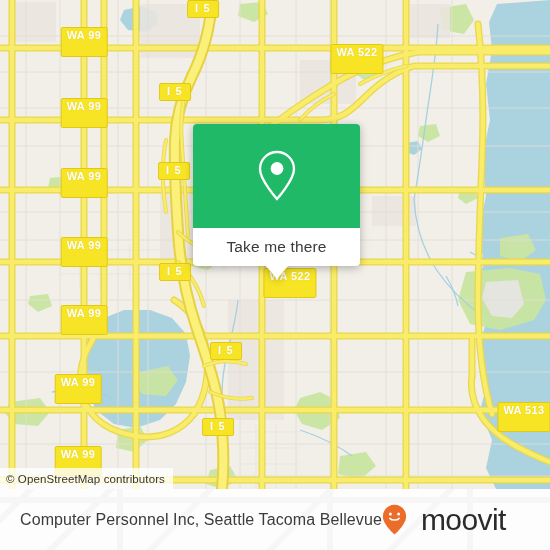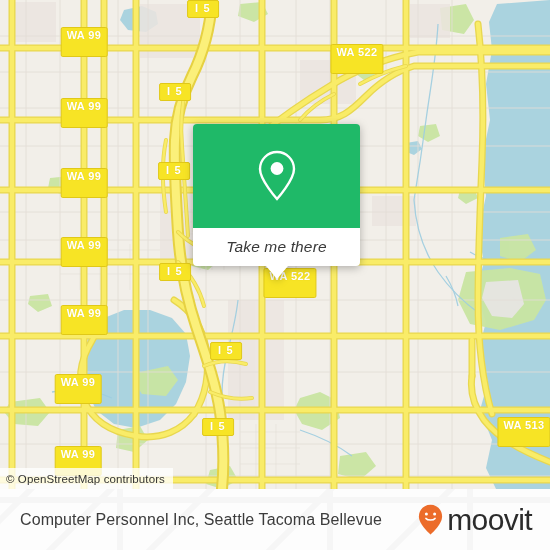--- a/index.html
+++ b/index.html
@@ -51,21 +51,20 @@
     border-radius:4px 4px 0 0;
     display:flex;align-items:center;justify-content:center;
   }
   #popup-pin{width:44px;height:54px;display:block;}
   #popup-bottom{
     background:#ffffff;
     height:38px;
     border-radius:0 0 4px 4px;
     display:flex;align-items:center;justify-content:center;
     position:relative;
-    font-style:italic;
   }
   #popup-label{
     font-size:15.5px;color:#3a3a3a;letter-spacing:.15px;
   }
   #popup-tail{
     position:absolute;left:50%;top:100%;
     width:0;height:0;margin-left:-11px;
     border-left:11px solid transparent;
     border-right:11px solid transparent;
     border-top:13px solid #ffffff;
@@ -73,30 +72,30 @@
 
   
   #footer{
     position:absolute;left:0;top:489px;width:550px;height:61px;
     background:#fdfdfd;
     overflow:hidden;
   }
   #footer-watermark{position:absolute;left:0;top:-489px;width:550px;height:550px;opacity:.05;}
   #footer-inner{
     position:relative;z-index:2;
-    display:flex;align-items:center;justify-content:space-between;
+    display:flex;align-items:center;
     height:61px;padding:0 18px 0 20px;box-sizing:border-box;
   }
   #footer-title{font-size:16px;color:#3c3c3c;letter-spacing:.1px;white-space:nowrap;}
   #brand{display:flex;align-items:center;gap:1px;}
   #brand-pin{width:25px;height:31px;display:block;}
   #brand-word{
     font-size:30px;color:#2b2b2b;letter-spacing:-.6px;
     line-height:31px;font-weight:normal;
-    margin-left:3px;
+    margin-left:13px;
   }
 </style>
 </head>
 <body>
 
 <div id="app">
 
   <div id="map-area">
 
     <svg id="map-svg" viewBox="0 0 550 489" preserveAspectRatio="none">
@@ -314,21 +313,21 @@
         <div class="shield i5" style="left: 175px; top: 92px;">I 5</div>
         <div class="shield" style="left: 84px; top: 183px;">WA 99</div>
         <div class="shield i5" style="left: 174px; top: 171px;">I 5</div>
         <div class="shield" style="left: 84px; top: 252px;">WA 99</div>
         <div class="shield i5" style="left: 175px; top: 272px;">I 5</div>
         <div class="shield" style="left: 290px; top: 283px;">WA 522</div>
         <div class="shield" style="left: 84px; top: 320px;">WA 99</div>
         <div class="shield i5" style="left: 226px; top: 351px;">I 5</div>
         <div class="shield" style="left: 78px; top: 389px;">WA 99</div>
         <div class="shield i5" style="left: 218px; top: 427px;">I 5</div>
-        <div class="shield" style="left: 524px; top: 432px;">WA 513</div>
+        <div class="shield" style="left: 524px; top: 417px;">WA 513</div>
         <div class="shield" style="left: 78px; top: 461px;">WA 99</div>
       </div>
 
     <div id="popup">
       <div id="popup-top">
         <svg id="popup-pin" viewBox="0 0 44 54">
           <path d="M22,3 C12.6,3 5,10.6 5,20 C5,31 22,50 22,50 C22,50 39,31 39,20 C39,10.6 31.4,3 22,3 Z" fill="none" stroke="#ffffff" stroke-width="2.4"></path>
           <circle cx="22" cy="19.5" r="6.4" fill="#ffffff"></circle>
         </svg>
       </div>

